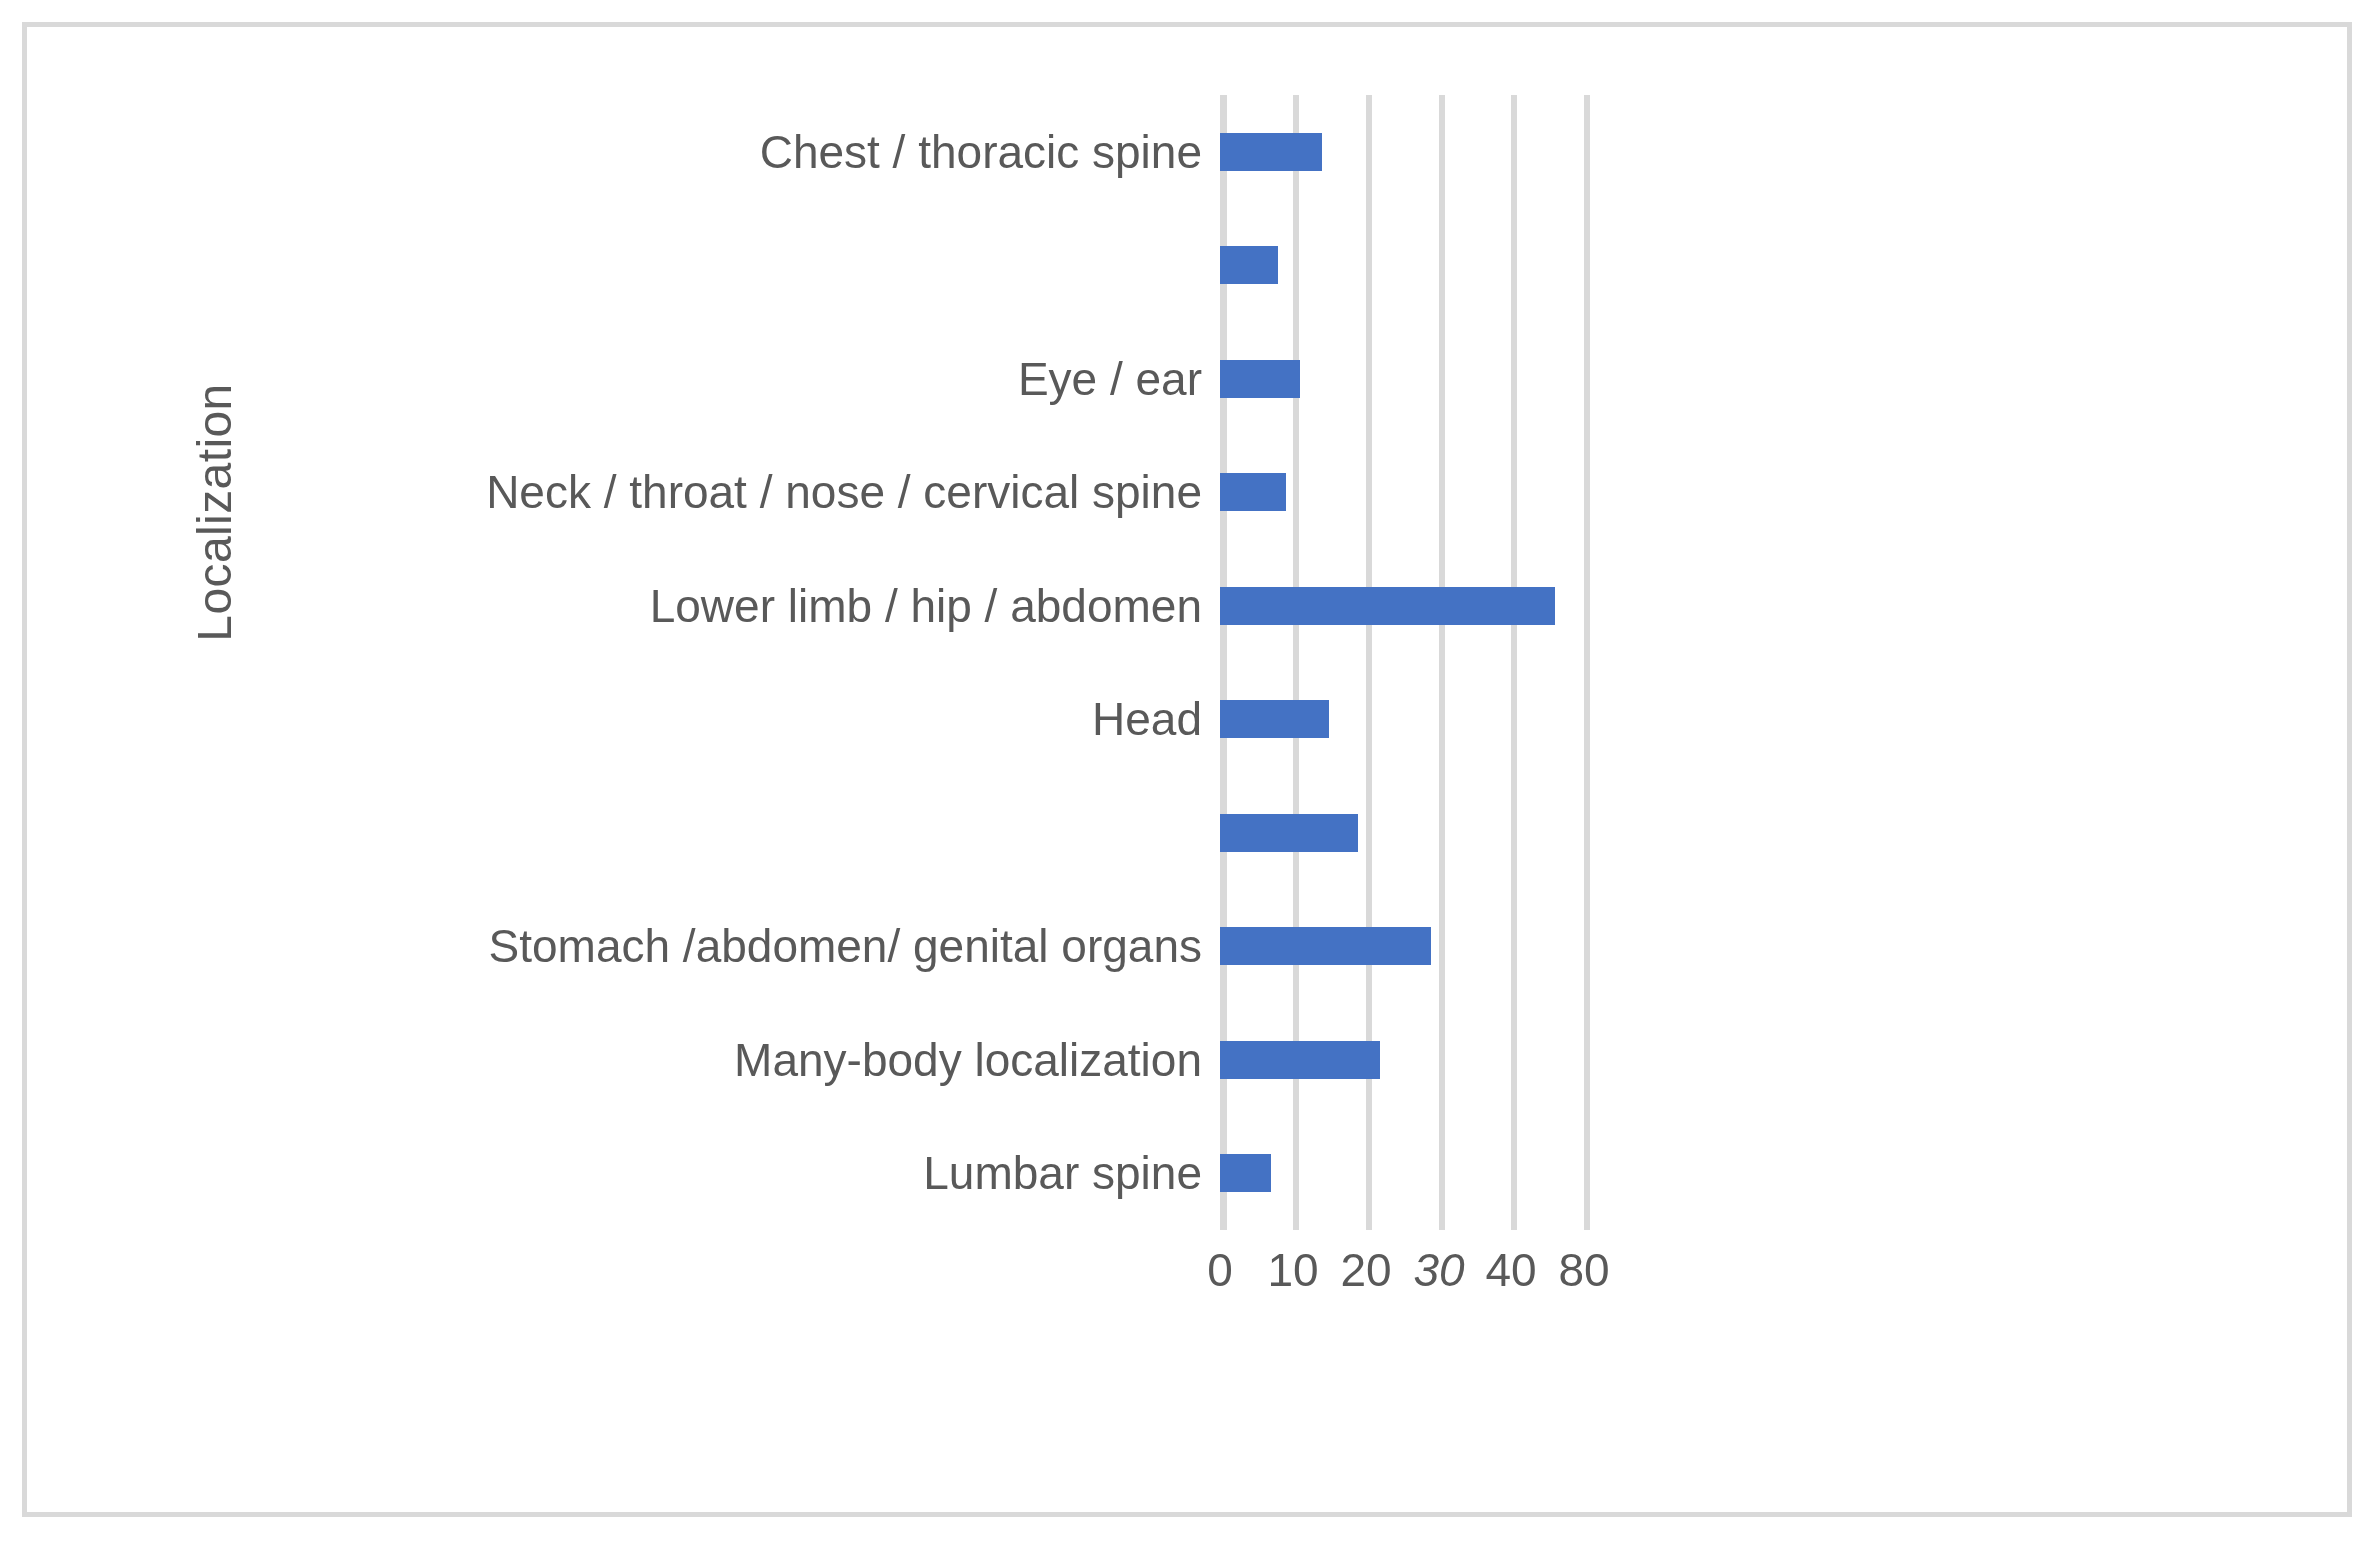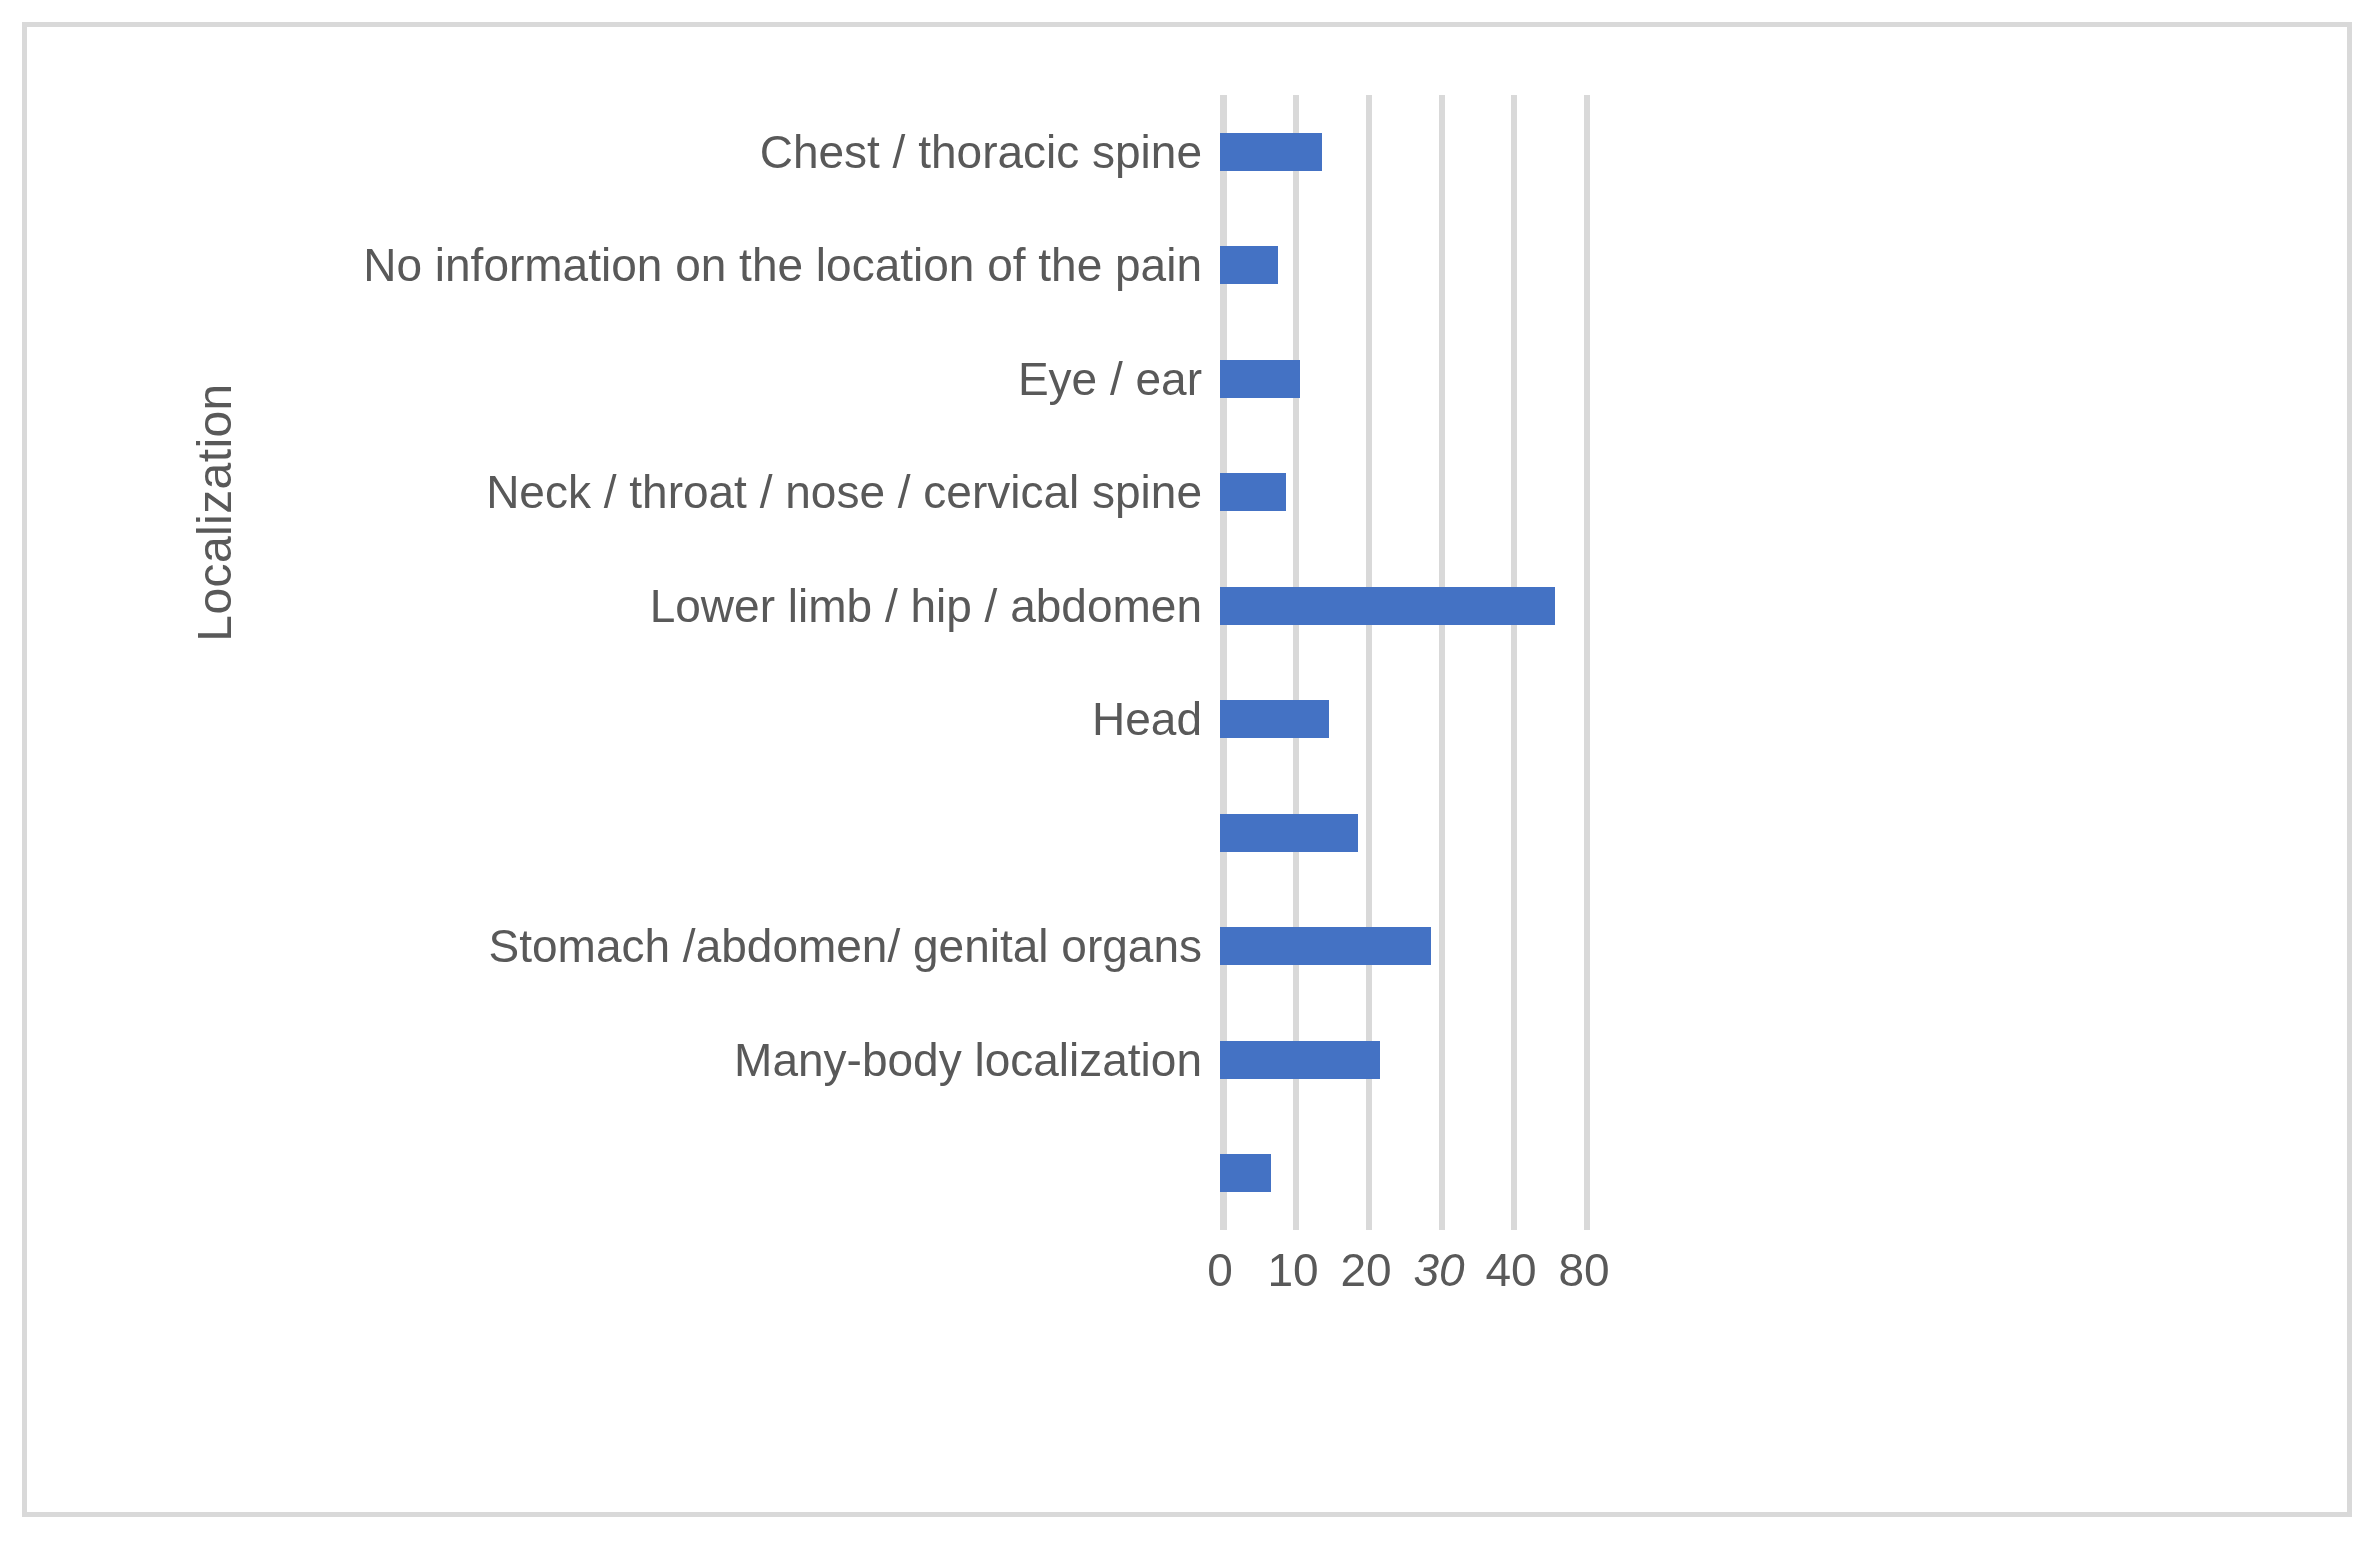--- a/index.html
+++ b/index.html
@@ -136,27 +136,27 @@
 </head>
 <body>
 
 <div id="chart-root">
   <div id="chart-frame"></div>
 
   <div id="y-axis-title">Localization</div>
 
   <div id="y-axis-labels">
       <div class="cat-label" style="top: 0px;">Chest / thoracic spine</div>
-      <div class="cat-label" style="top: 113px;">No information on the location of the pain</div>
       <div class="cat-label" style="top: 227px;">Eye / ear</div>
       <div class="cat-label" style="top: 340px;">Neck / throat / nose / cervical spine</div>
       <div class="cat-label" style="top: 454px;">Lower limb / hip / abdomen</div>
       <div class="cat-label" style="top: 567px;">Head</div>
       <div class="cat-label" style="top: 794px;">Stomach /abdomen/ genital organs</div>
       <div class="cat-label" style="top: 908px;">Many-body localization</div>
+      <div class="cat-label" style="top: 1021px;">Lumbar spine</div>
     </div>
 
   <div id="plot-area">
     <div class="axis-line"></div>
   <div class="gridline" style="left: 73px;"></div>
       <div class="gridline" style="left: 146px;"></div>
       <div class="gridline" style="left: 219px;"></div>
       <div class="gridline" style="left: 291px;"></div>
       <div class="gridline" style="left: 364px;"></div>
       <div class="bar-band" style="top: 0px;">

